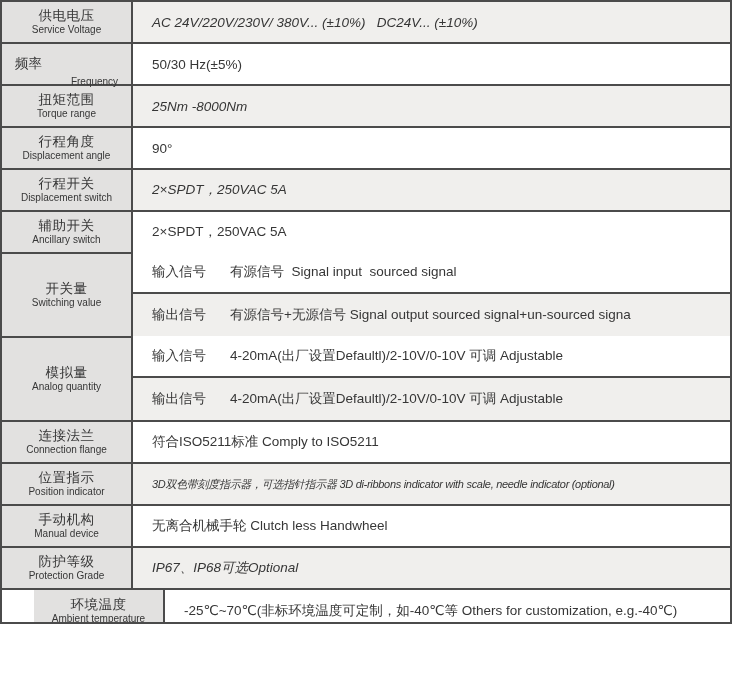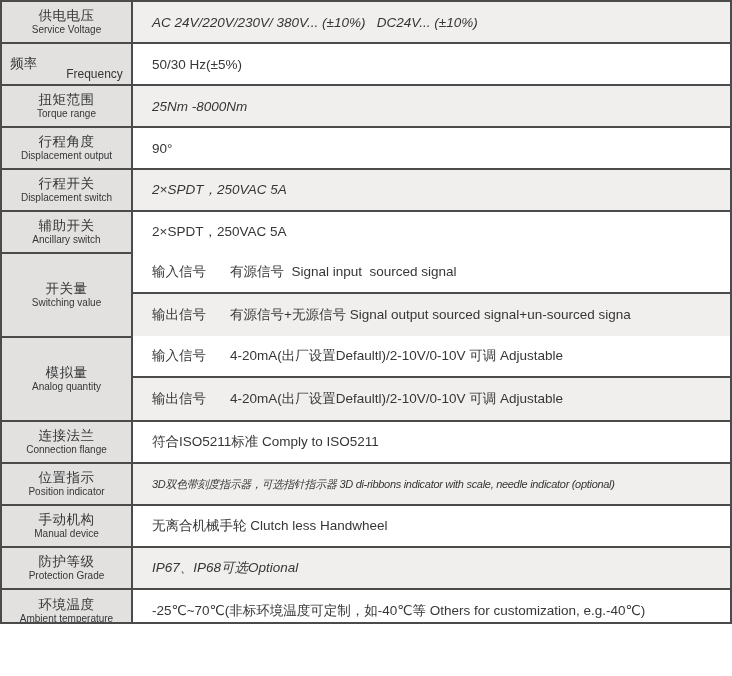--- a/index.html
+++ b/index.html
@@ -14,35 +14,35 @@
   body{font-family:"Liberation Sans","DejaVu Sans",sans-serif;color:var(--text);}
   .spec-table{
     width:732px;height:624px;
     border:2px solid var(--border);
     display:flex;flex-direction:column;
     background:var(--bg);
     overflow:hidden;
   }
   .row{display:flex;height:42px;flex:0 0 42px;border-bottom:2px solid var(--border);}
   .row.merged{height:84px;flex:0 0 84px;}
-  .row:last-child{border-bottom:none;}
+  .row:last-child{border-bottom:none;margin-left:32px;}
   .label{
     width:131px;flex:0 0 131px;
     background:var(--label-bg);
     border-right:2px solid var(--border);
     display:flex;flex-direction:column;
     justify-content:center;align-items:center;
     text-align:center;line-height:1.15;
     padding:0 2px;
   }
   .label .zh{font-size:13.5px;letter-spacing:0.5px;}
   .label .en{font-size:10px;letter-spacing:0;}
   .label.inline{flex-direction:row;align-items:center;gap:29px;}
   .label.inline .zh{letter-spacing:0;}
-  .label.inline .en{font-size:12px;position:relative;top:11px;text-align:center;}
+  .label.inline .en{font-size:10px;position:relative;top:18px;text-align:center;}
   .value{
     flex:1;display:flex;align-items:center;
     padding-left:19px;padding-right:4px;
     font-size:13.5px;background:var(--bg);
     white-space:pre-wrap;overflow:hidden;
   }
   .row.g .value{background:var(--alt-bg);font-style:italic;}
   .value.small{font-size:11px;letter-spacing:-0.3px;}
   .subcol{flex:1;display:flex;flex-direction:column;justify-content:flex-end;}
   .subrow{
@@ -81,21 +81,21 @@
     <div class="label">
       <div class="zh">扭矩范围</div>
       <div class="en">Torque range</div>
     </div>
     <div class="value">25Nm -8000Nm</div>
   </div>
 
   <div class="row">
     <div class="label">
       <div class="zh">行程角度</div>
-      <div class="en">Displacement output</div>
+      <div class="en">Displacement angle</div>
     </div>
     <div class="value">90°</div>
   </div>
 
   <div class="row g">
     <div class="label">
       <div class="zh">行程开关</div>
       <div class="en">Displacement switch</div>
     </div>
     <div class="value">2×SPDT，250VAC 5A</div>

